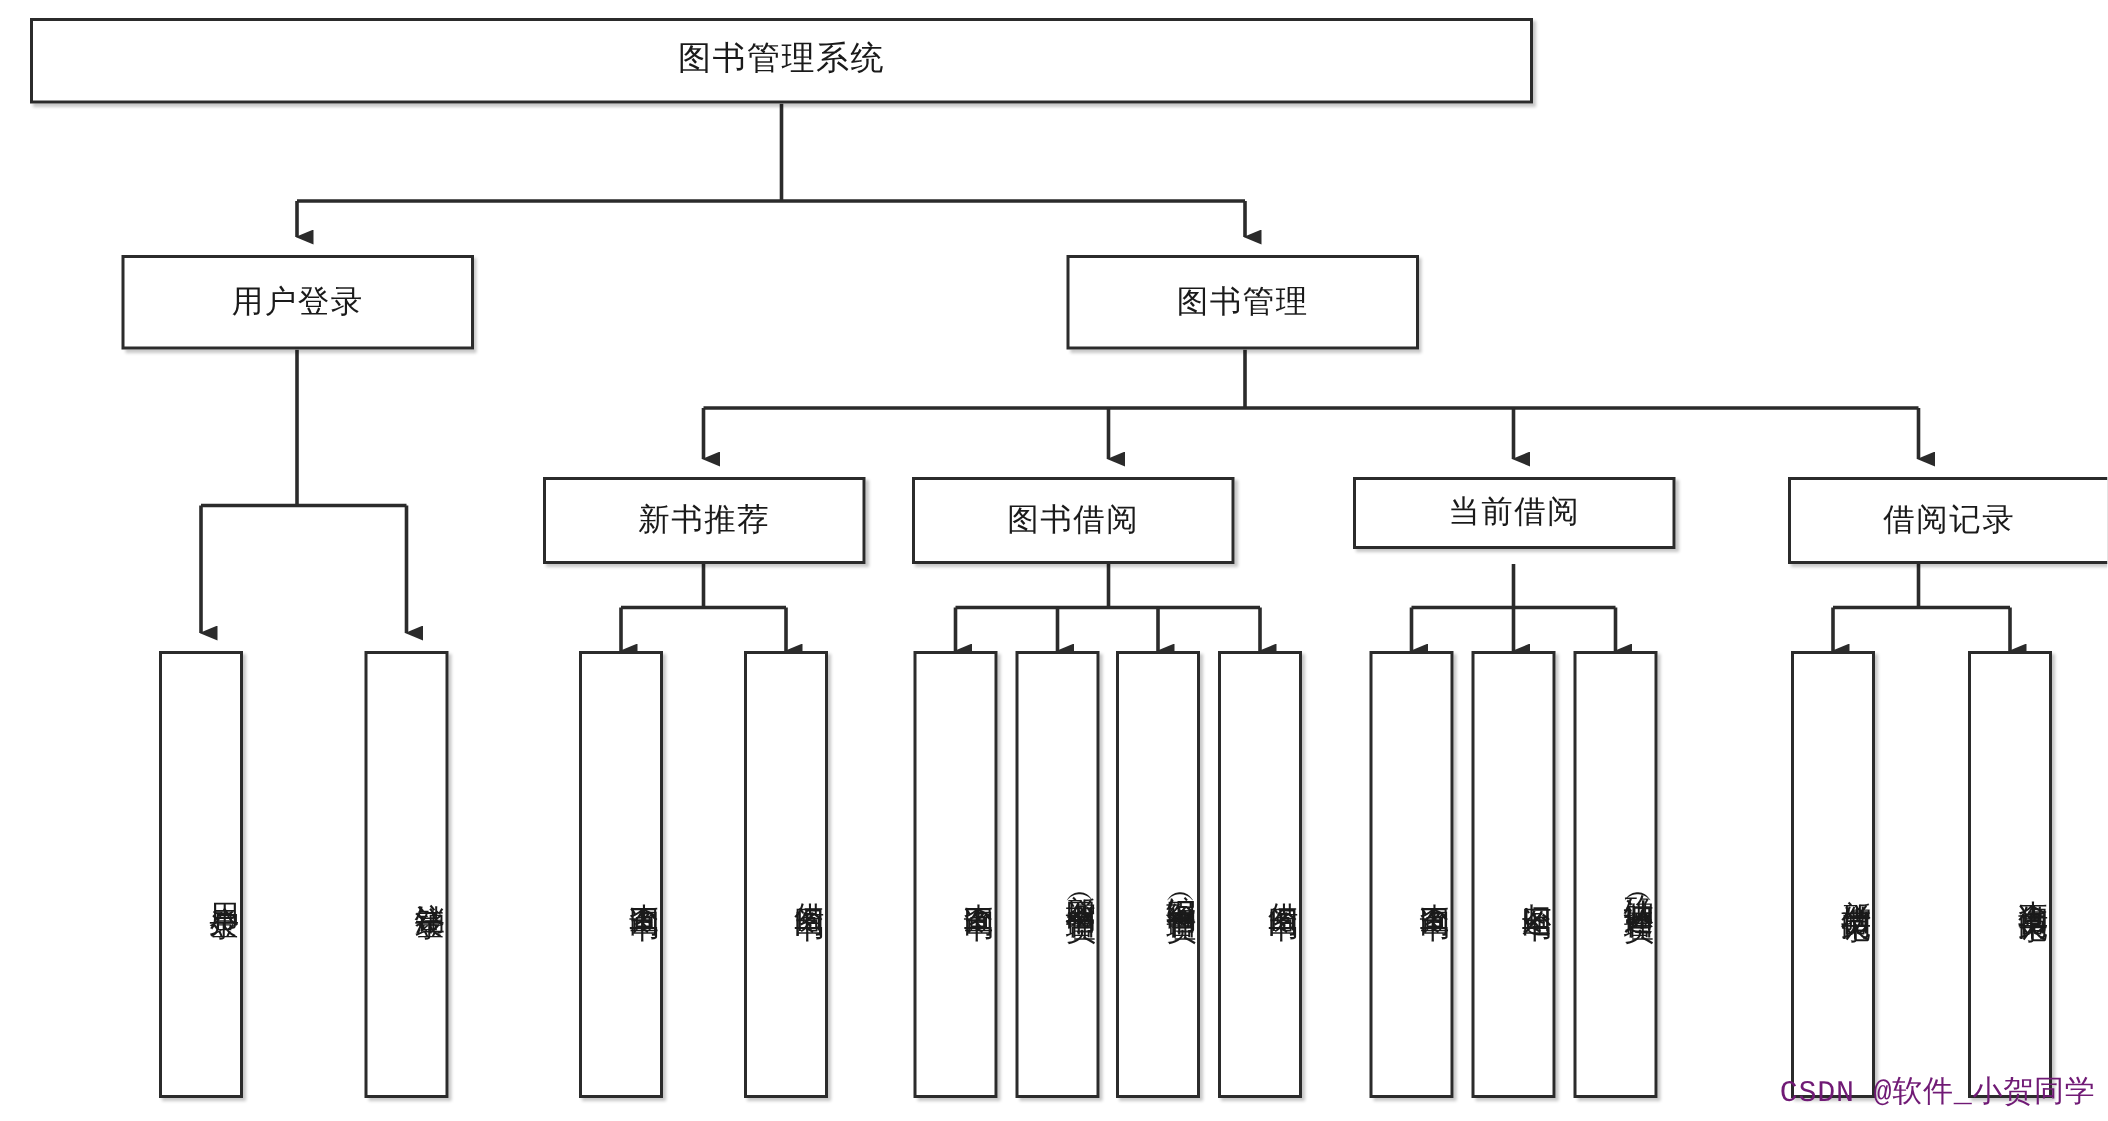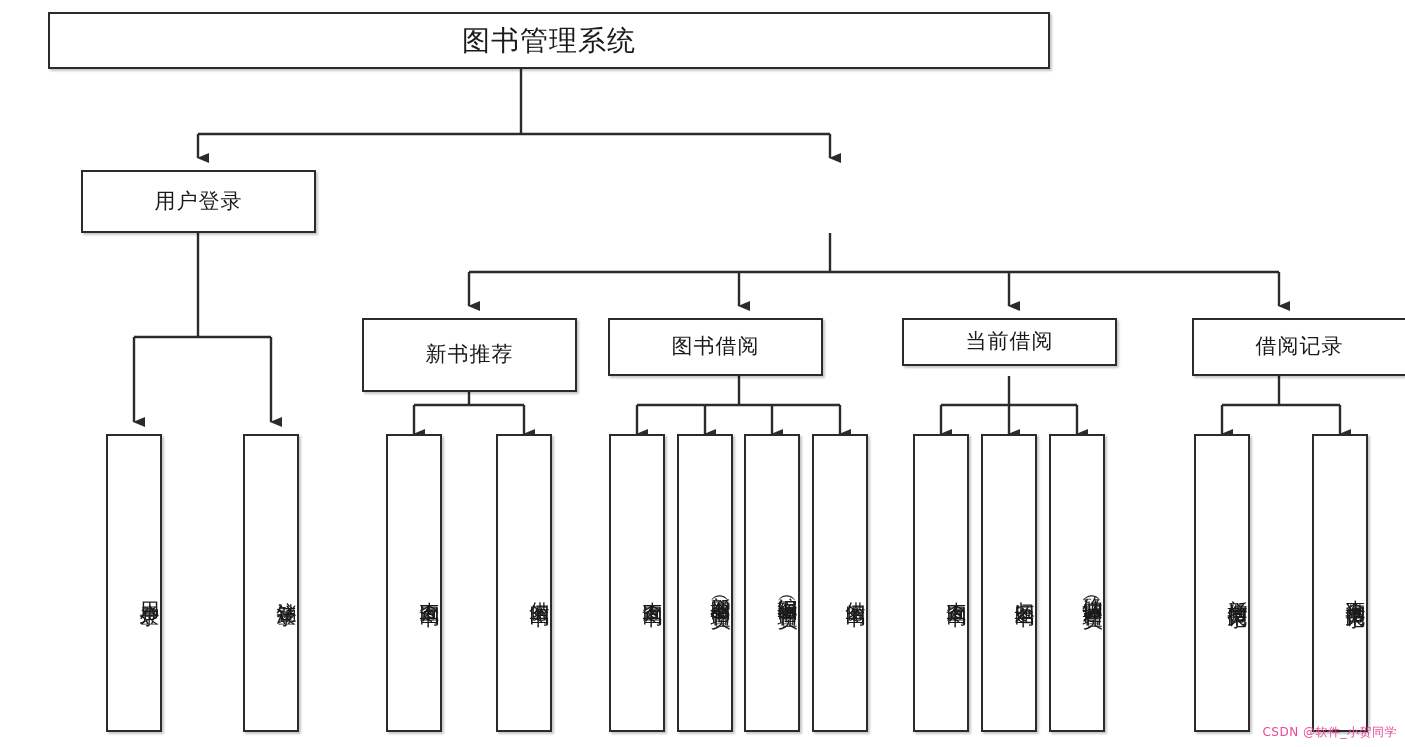--- a/index.html
+++ b/index.html
@@ -32,44 +32,45 @@
     align-items: center;
     justify-content: center;
     color: #1a1a1a;
     box-shadow: 2px 2px 2px rgba(0,0,0,0.22);
   }
   .node.horiz {
     font-size: 21px;
     letter-spacing: 1px;
     line-height: 1.2;
   }
-  .node.root { font-size: 28px; margin-left: 28px; }
+  .node.root { font-size: 22px; }
   .node.vert {
     writing-mode: vertical-rl;
     text-orientation: upright;
     font-size: 20px;
     letter-spacing: 2px;
     padding-top: 14px;
     align-items: flex-start;
     justify-content: center;
     line-height: 1.05;
   }
   .node.vert span {
     writing-mode: vertical-rl;
     text-orientation: upright;
     display: block;
   }
   .watermark {
     position: absolute;
     right: 8px;
     bottom: 6px;
-    font-size: 12px;
-    color: #ec4899;
+    font-size: 20px;
+    color: #701a75;
     white-space: nowrap;
     letter-spacing: 0.5px;
+    font-family: Liberation Mono, monospace;
   }
 </style>
 </head>
 <body>
 
 <div id="canvas">
 
   <svg id="edges" viewBox="0 0 1405 747" xmlns="http://www.w3.org/2000/svg">
     <defs>
       <marker id="ah" markerWidth="10" markerHeight="12" refX="5" refY="11" orient="auto" markerUnits="userSpaceOnUse">
@@ -116,22 +117,23 @@
       <path d="M1279,376 L1279,405"></path>
       <path d="M1222,405 L1340,405"></path>
       <path d="M1222,405 L1222,434" marker-end="url(#ah)"></path>
       <path d="M1340,405 L1340,434" marker-end="url(#ah)"></path>
     </g>
   </svg>
 
   <div class="node horiz root" style="left:20px; top:12px; width:1002px; height:57px;">图书管理系统</div>
 
   <div class="node horiz" style="left:81px; top:170px; width:235px; height:63px;">用户登录</div>
+  <div class="node horiz" style="left:711px; top:170px; width:235px; height:63px;">图书管理</div>
 
-  <div class="node horiz" style="left:362px; top:318px; width:215px; height:74px;">新书推荐</div>
+  <div class="node horiz" style="left:362px; top:318px; width:215px; height:58px;">新书推荐</div>
   <div class="node horiz" style="left:608px; top:318px; width:215px; height:58px;">图书借阅</div>
   <div class="node horiz" style="left:902px; top:318px; width:215px; height:48px;">当前借阅</div>
   <div class="node horiz" style="left:1172px; top:318px; width:215px; height:58px;margin-left:20px;">借阅记录</div>
 
   <div class="node vert" style="left:106px; top:434px; width:56px; height:298px;">
     <span>用户登录</span>
   </div>
   <div class="node vert" style="left:243px; top:434px; width:56px; height:298px;">
     <span>注销登录</span>
   </div>

